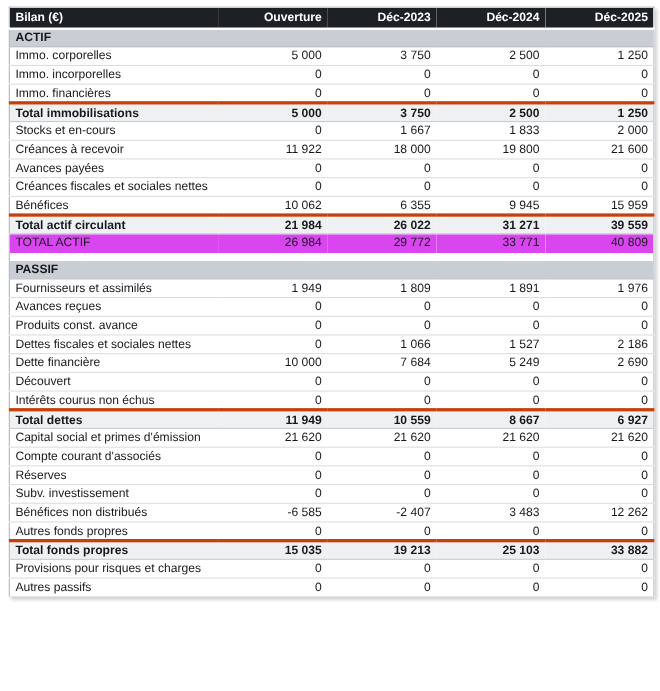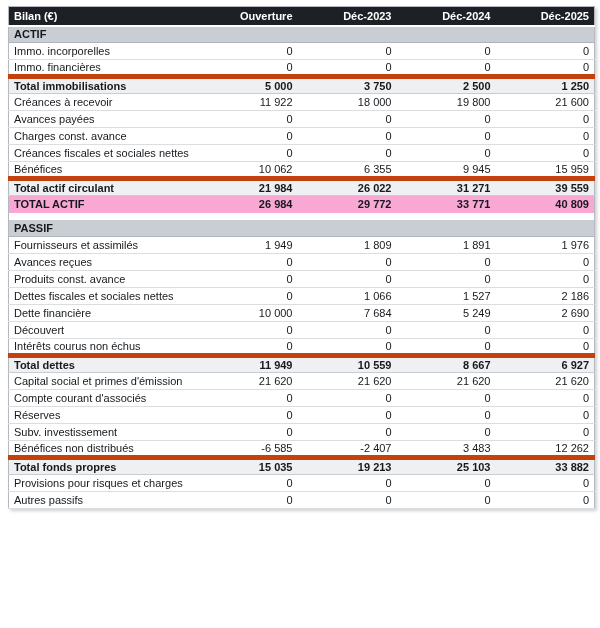--- a/index.html
+++ b/index.html
@@ -42,26 +42,26 @@
     font-weight: bold;
     border-bottom: 1px solid #aeb4bb;
   }
   tr.item td {
     background: #ffffff;
     border-bottom: 1px solid #dbdee1;
   }
   tr.subtotal td {
     background: #eef0f2;
     font-weight: bold;
-    border-top: 5px solid #c2410c;
+    border-top: 3px solid #c2410c;
     border-bottom: 1px solid #c9cdd1;
   }
   tr.total td {
-    background: #f9a8d4;
-    font-weight: bold;
+    background: #d946ef;
+    font-weight: normal;
     border-top: 1px solid #8e959d;
   }
   tr.spacer td {
     background: #ffffff;
     height: 7px;
     border-left: none; border-right: none;
   }
 </style>
 </head>
 <body>
@@ -82,20 +82,27 @@
         <th class="num">Déc-2023</th>
         <th class="num">Déc-2024</th>
         <th class="num">Déc-2025</th>
       </tr>
     </thead>
     <tbody>
         <tr class="section">
           <td colspan="5" class="lbl">ACTIF</td>
         </tr>
         <tr class="item">
+          <td class="lbl">Immo. corporelles</td>
+          <td class="num">5 000</td>
+          <td class="num">3 750</td>
+          <td class="num">2 500</td>
+          <td class="num">1 250</td>
+        </tr>
+        <tr class="item">
           <td class="lbl">Immo. incorporelles</td>
           <td class="num">0</td>
           <td class="num">0</td>
           <td class="num">0</td>
           <td class="num">0</td>
         </tr>
         <tr class="item">
           <td class="lbl">Immo. financières</td>
           <td class="num">0</td>
           <td class="num">0</td>
@@ -103,35 +110,35 @@
           <td class="num">0</td>
         </tr>
         <tr class="subtotal">
           <td class="lbl">Total immobilisations</td>
           <td class="num">5 000</td>
           <td class="num">3 750</td>
           <td class="num">2 500</td>
           <td class="num">1 250</td>
         </tr>
         <tr class="item">
+          <td class="lbl">Stocks et en-cours</td>
+          <td class="num">0</td>
+          <td class="num">1 667</td>
+          <td class="num">1 833</td>
+          <td class="num">2 000</td>
+        </tr>
+        <tr class="item">
           <td class="lbl">Créances à recevoir</td>
           <td class="num">11 922</td>
           <td class="num">18 000</td>
           <td class="num">19 800</td>
           <td class="num">21 600</td>
         </tr>
         <tr class="item">
           <td class="lbl">Avances payées</td>
-          <td class="num">0</td>
-          <td class="num">0</td>
-          <td class="num">0</td>
-          <td class="num">0</td>
-        </tr>
-        <tr class="item">
-          <td class="lbl">Charges const. avance</td>
           <td class="num">0</td>
           <td class="num">0</td>
           <td class="num">0</td>
           <td class="num">0</td>
         </tr>
         <tr class="item">
           <td class="lbl">Créances fiscales et sociales nettes</td>
           <td class="num">0</td>
           <td class="num">0</td>
           <td class="num">0</td>
@@ -248,20 +255,27 @@
           <td class="num">0</td>
           <td class="num">0</td>
         </tr>
         <tr class="item">
           <td class="lbl">Bénéfices non distribués</td>
           <td class="num">-6 585</td>
           <td class="num">-2 407</td>
           <td class="num">3 483</td>
           <td class="num">12 262</td>
         </tr>
+        <tr class="item">
+          <td class="lbl">Autres fonds propres</td>
+          <td class="num">0</td>
+          <td class="num">0</td>
+          <td class="num">0</td>
+          <td class="num">0</td>
+        </tr>
         <tr class="subtotal">
           <td class="lbl">Total fonds propres</td>
           <td class="num">15 035</td>
           <td class="num">19 213</td>
           <td class="num">25 103</td>
           <td class="num">33 882</td>
         </tr>
         <tr class="item">
           <td class="lbl">Provisions pour risques et charges</td>
           <td class="num">0</td>

